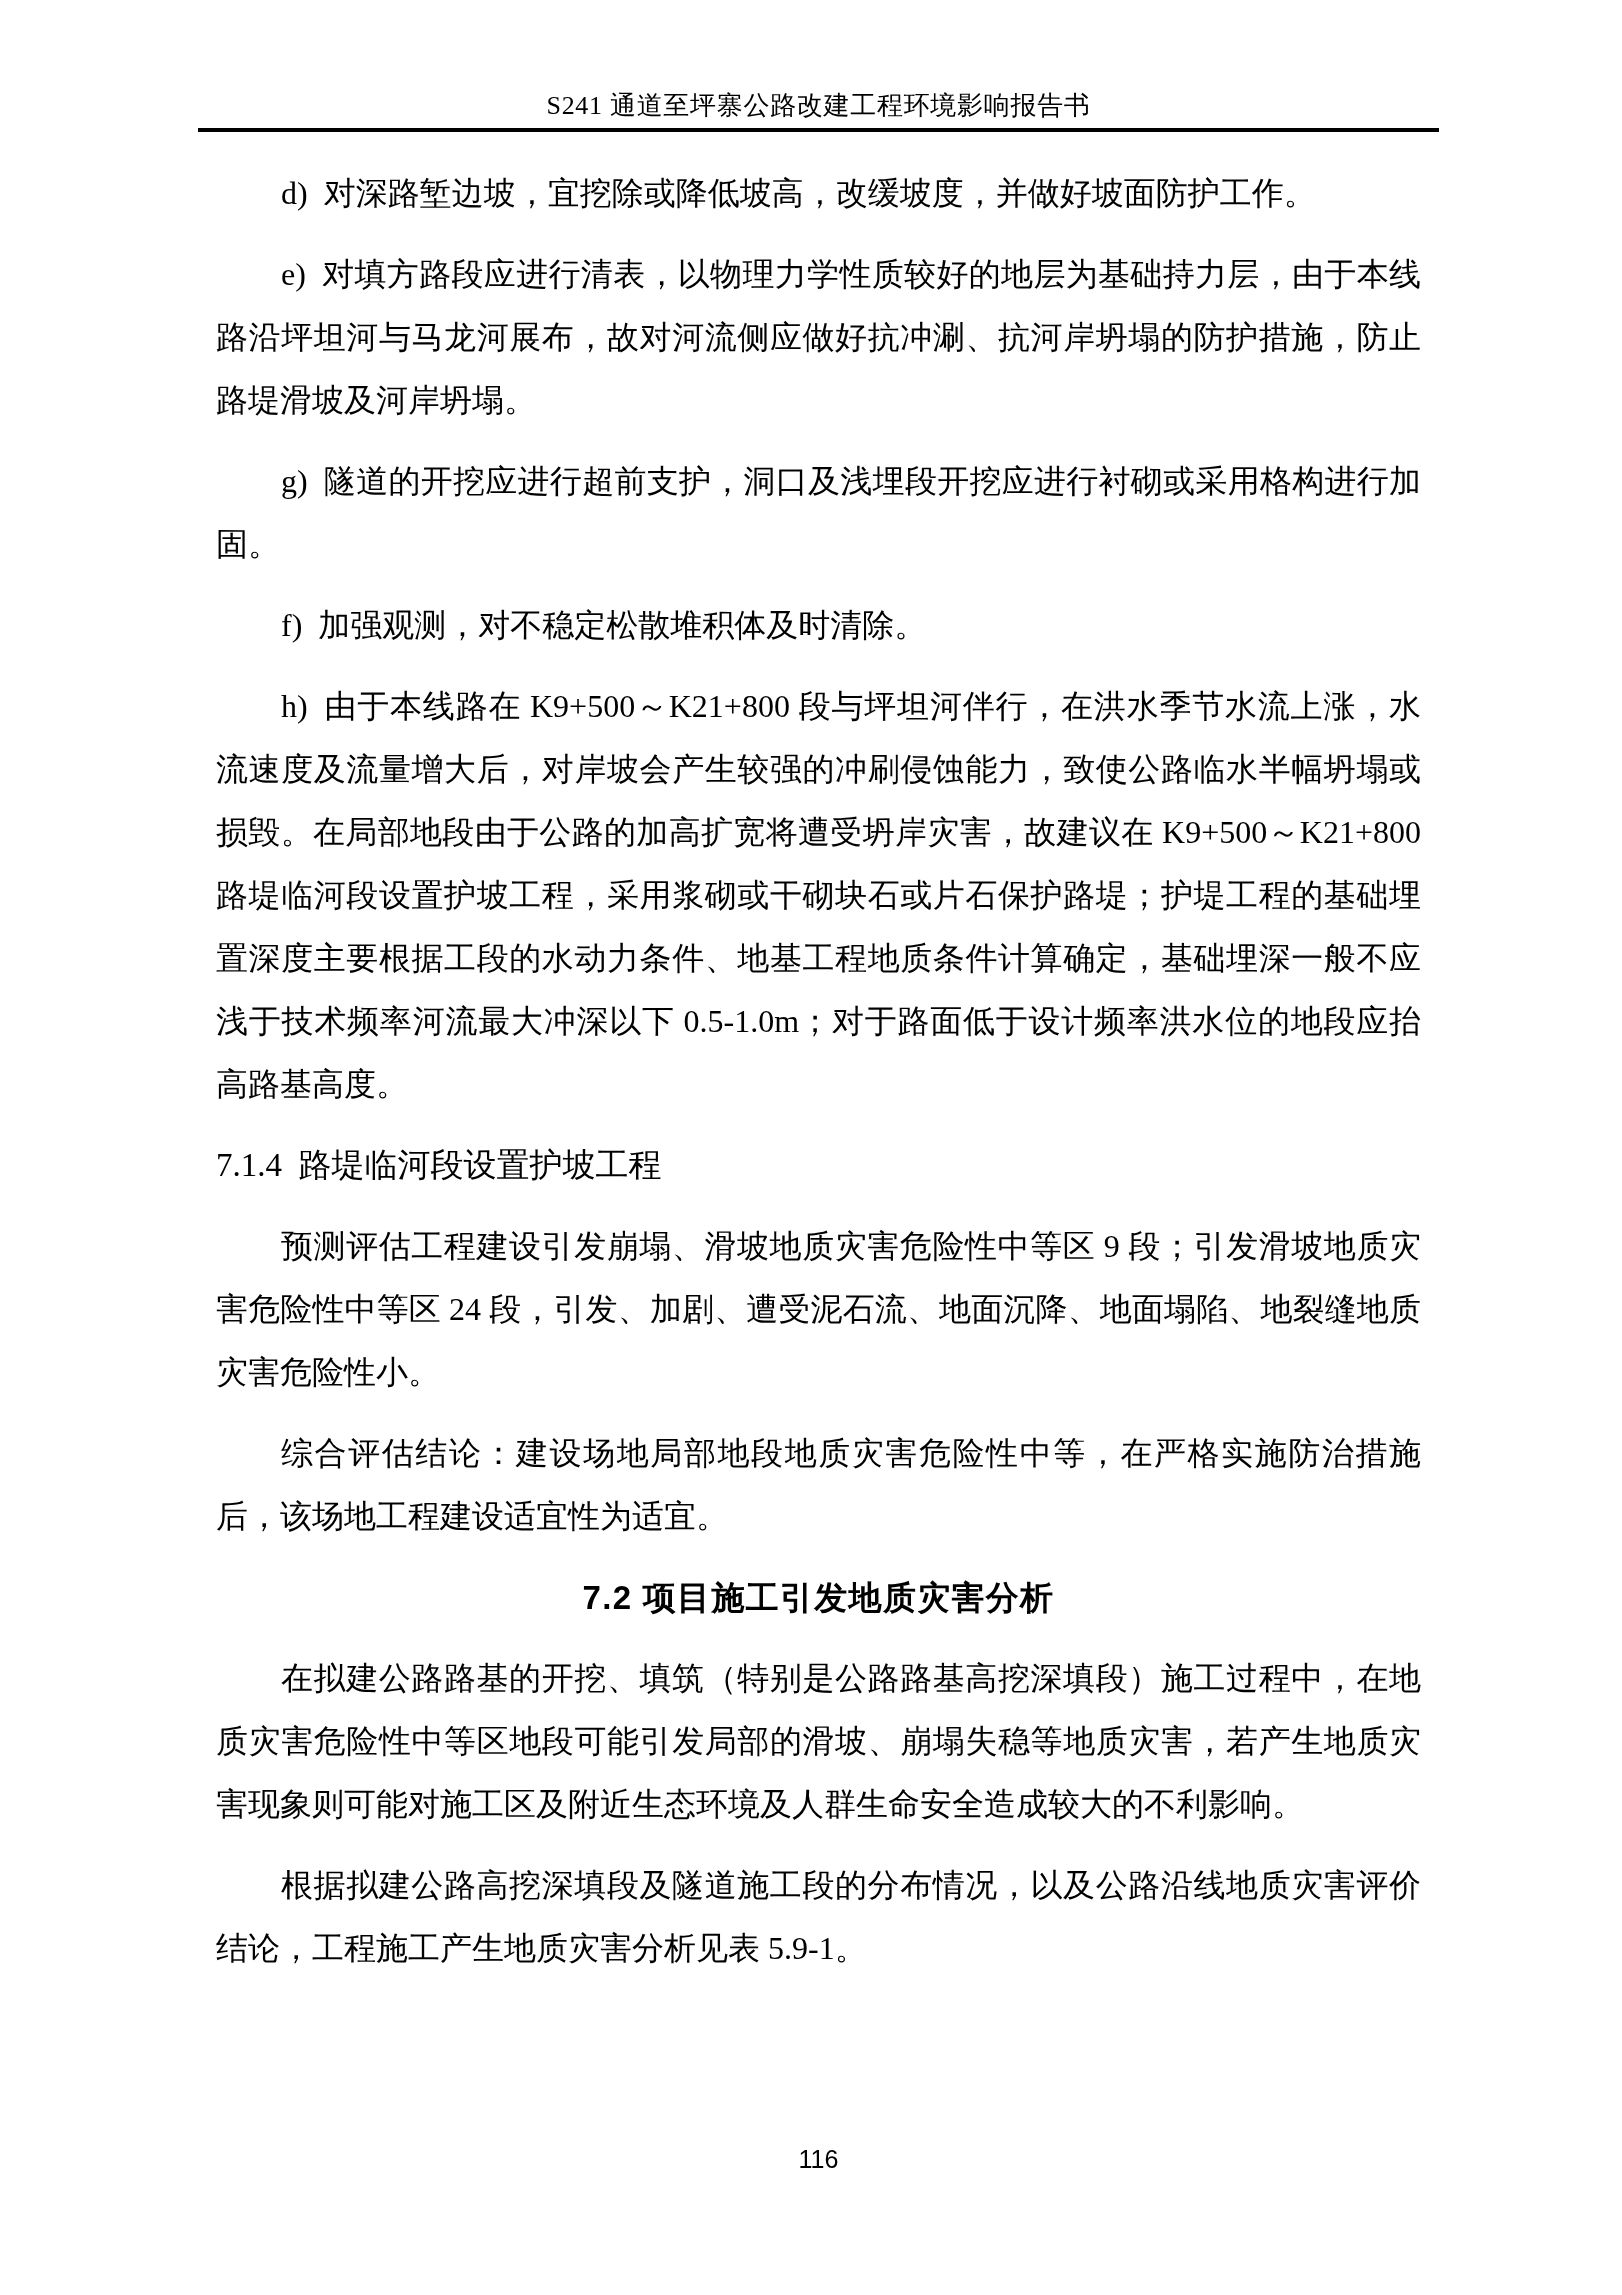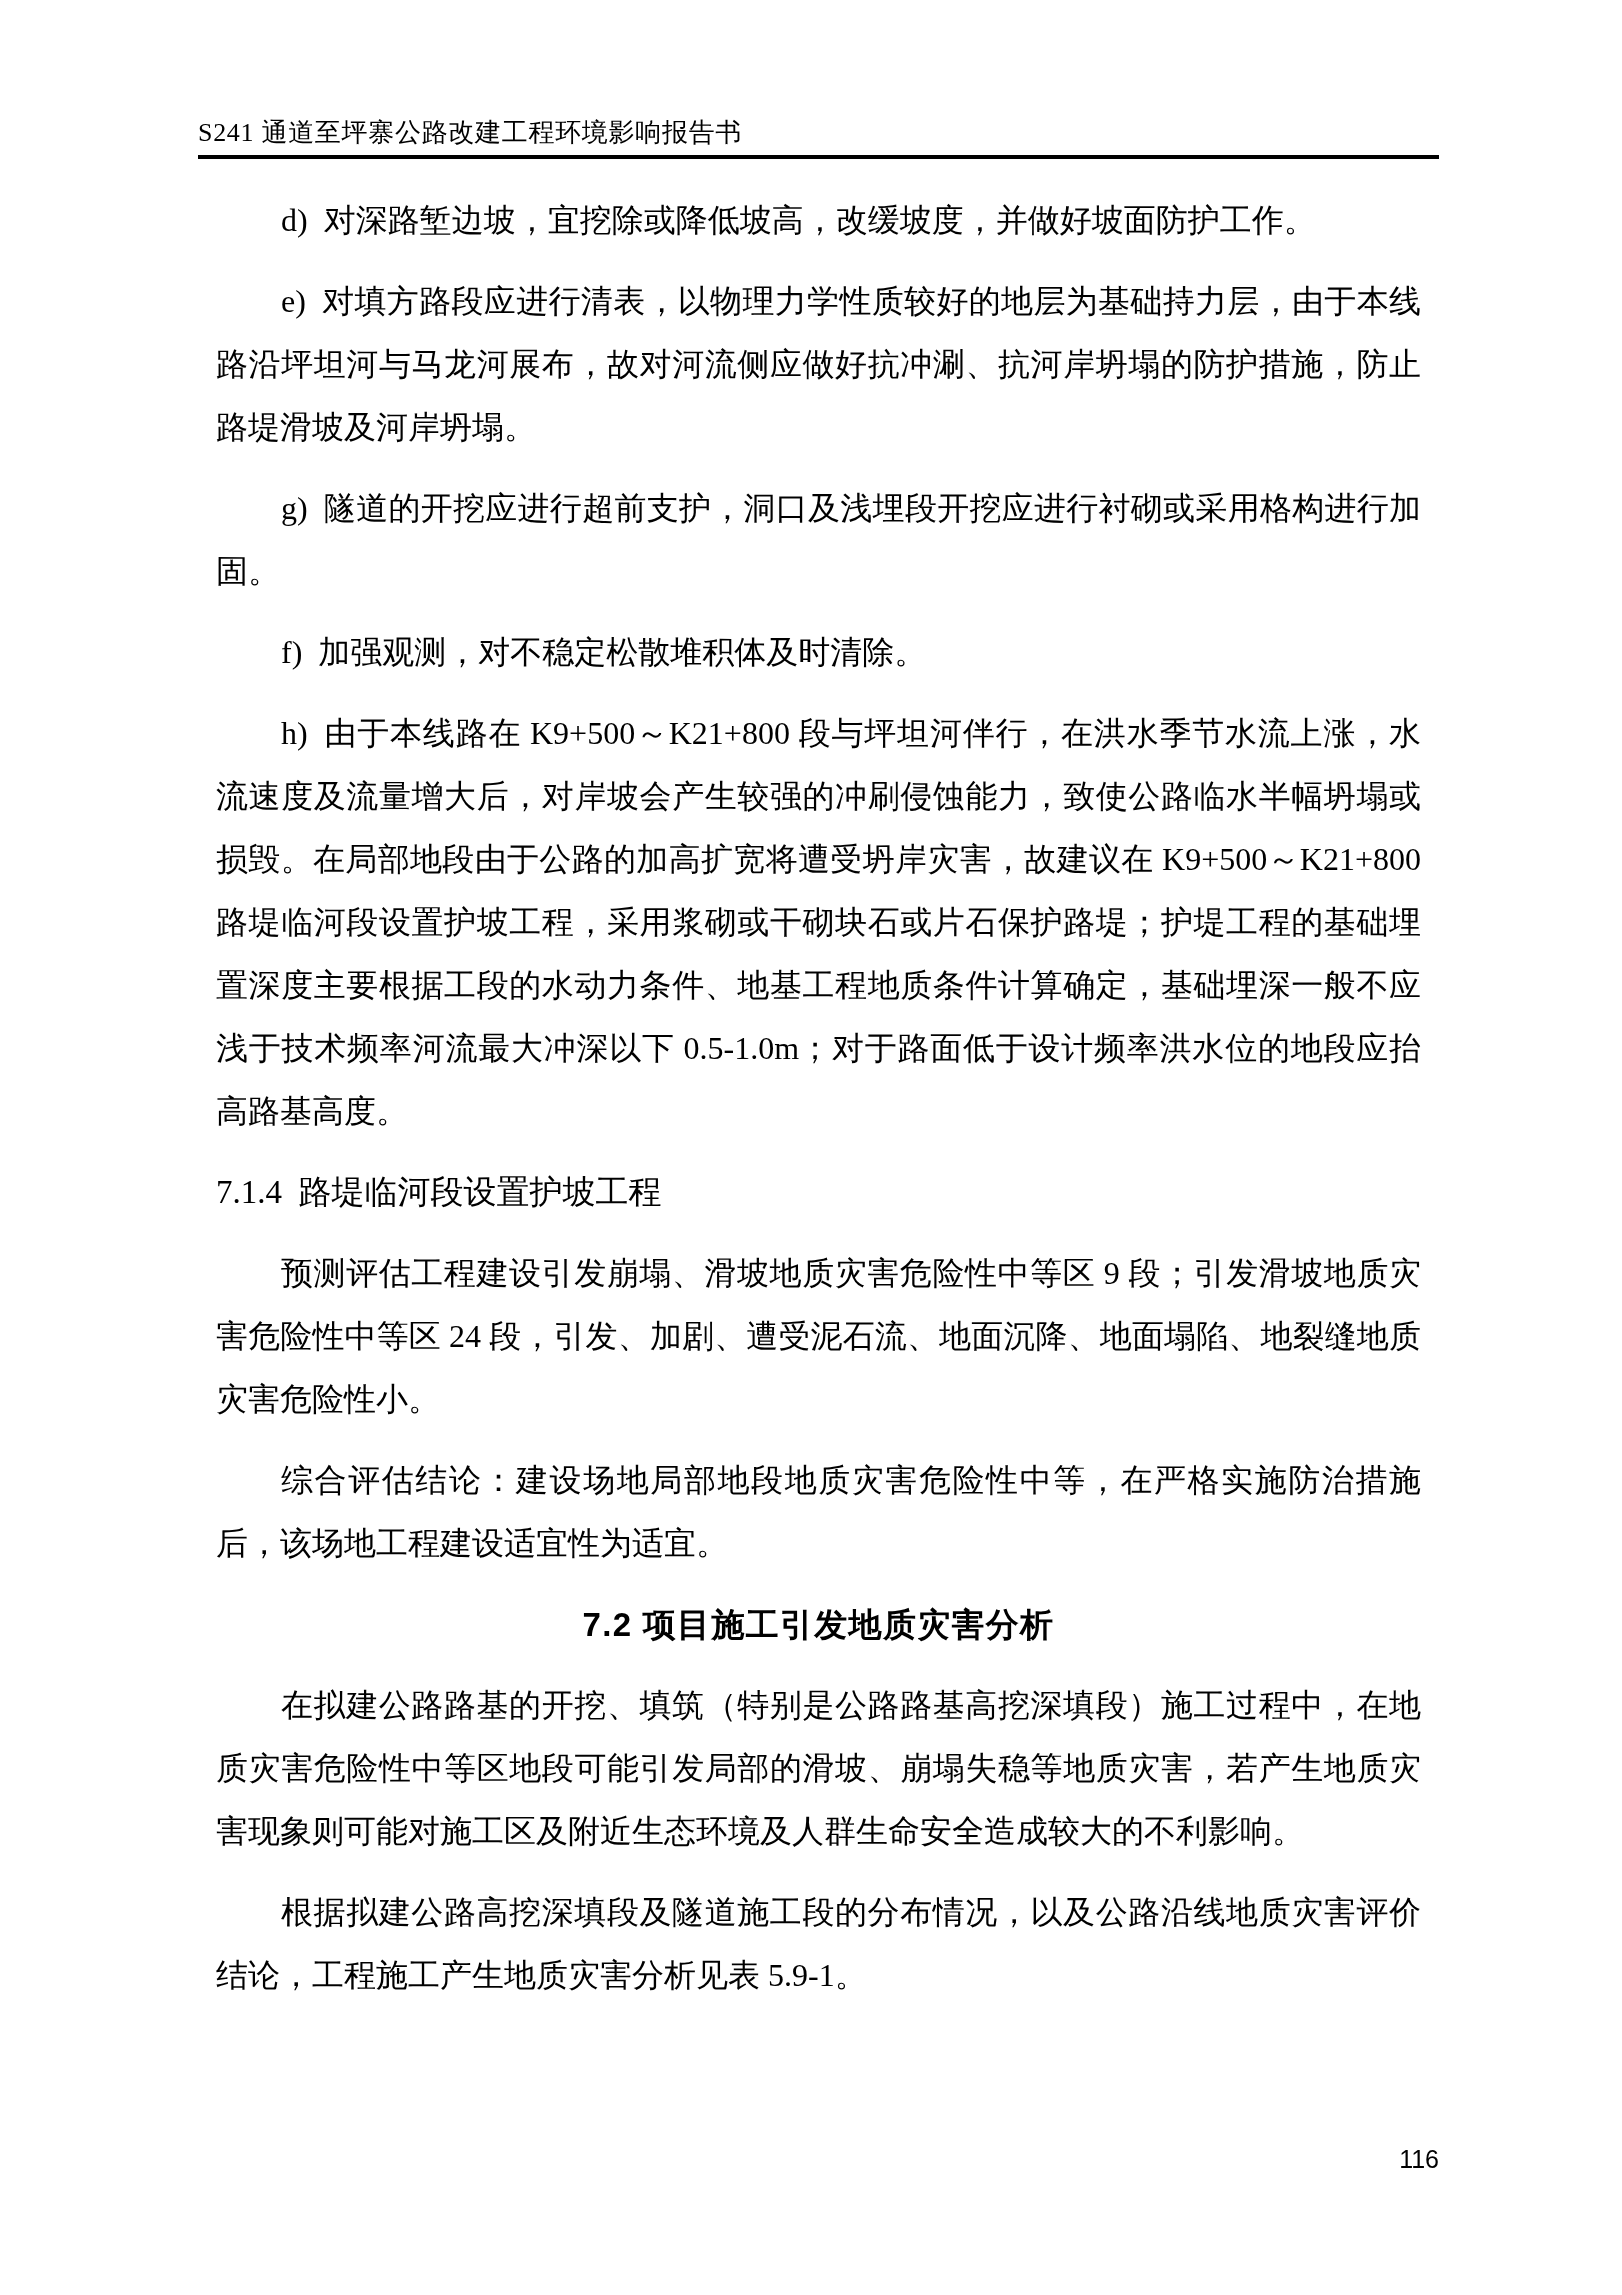--- a/index.html
+++ b/index.html
@@ -17,22 +17,22 @@
     font-family: "Liberation Serif", "DejaVu Serif", serif;
     overflow: hidden;
   }
   .content-column {
     position: absolute;
     left: 198px;
     top: 0;
     width: 1241px;
   }
   .doc-header {
-    margin-top: 115px;
-    text-align: left;
+    margin-top: 88px;
+    text-align: center;
     font-size: 26px;
     line-height: 35px;
     letter-spacing: 0.7px;
     padding-bottom: 5.2px;
     border-bottom: 4.6px solid #000000;
   }
   .doc-body {
     margin-top: 30px;
   }
   .doc-body p {
@@ -54,21 +54,21 @@
     font-family: "Liberation Sans", "DejaVu Sans", sans-serif;
     font-weight: bold;
     letter-spacing: 1.3px;
     text-align: center;
   }
   .page-number {
     position: absolute;
     top: 2145px;
     left: 198px;
     width: 1241px;
-    text-align: right;
+    text-align: center;
     font-size: 25px;
     line-height: 29px;
     font-family: "Liberation Sans", "DejaVu Sans", sans-serif;
   }
 </style>
 </head>
 <body>
 
 <div class="page">
   <div class="content-column">

